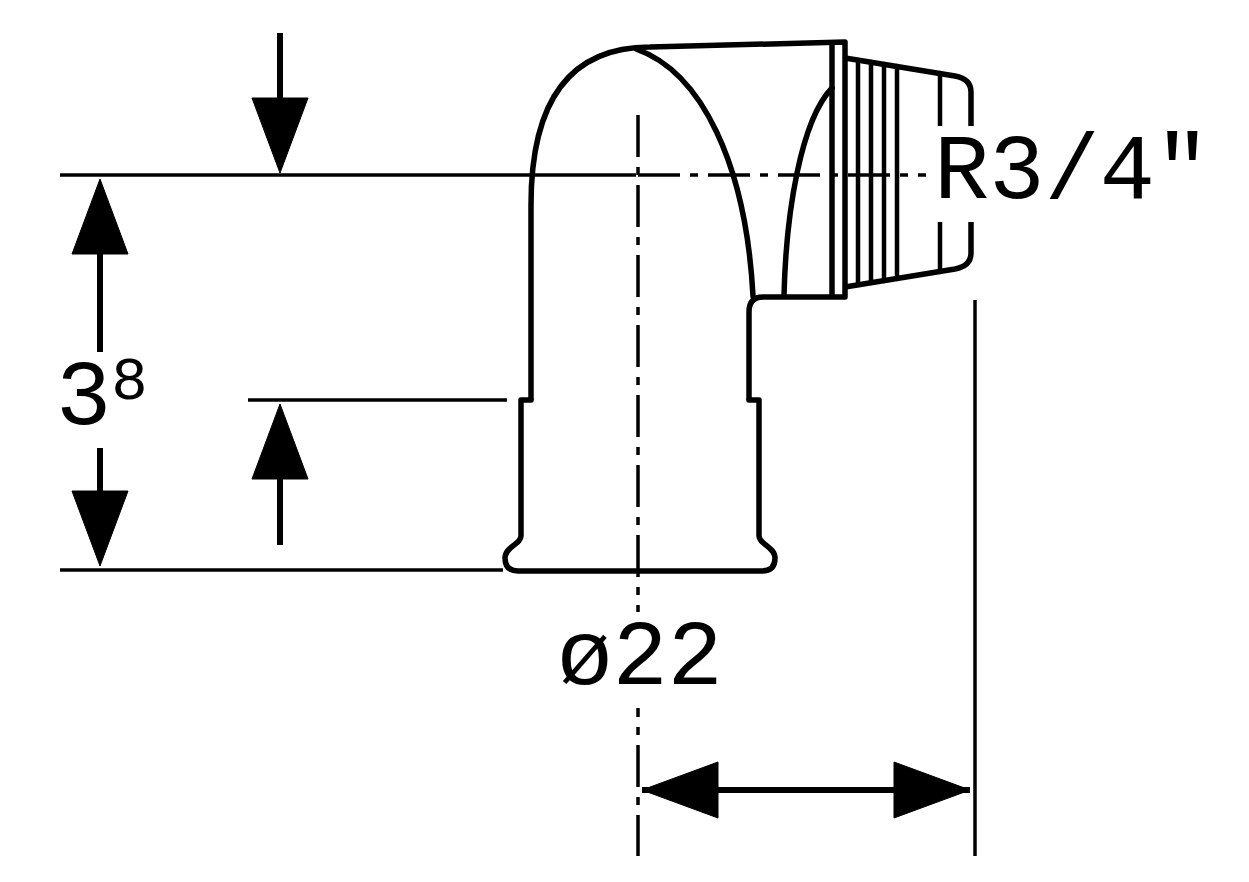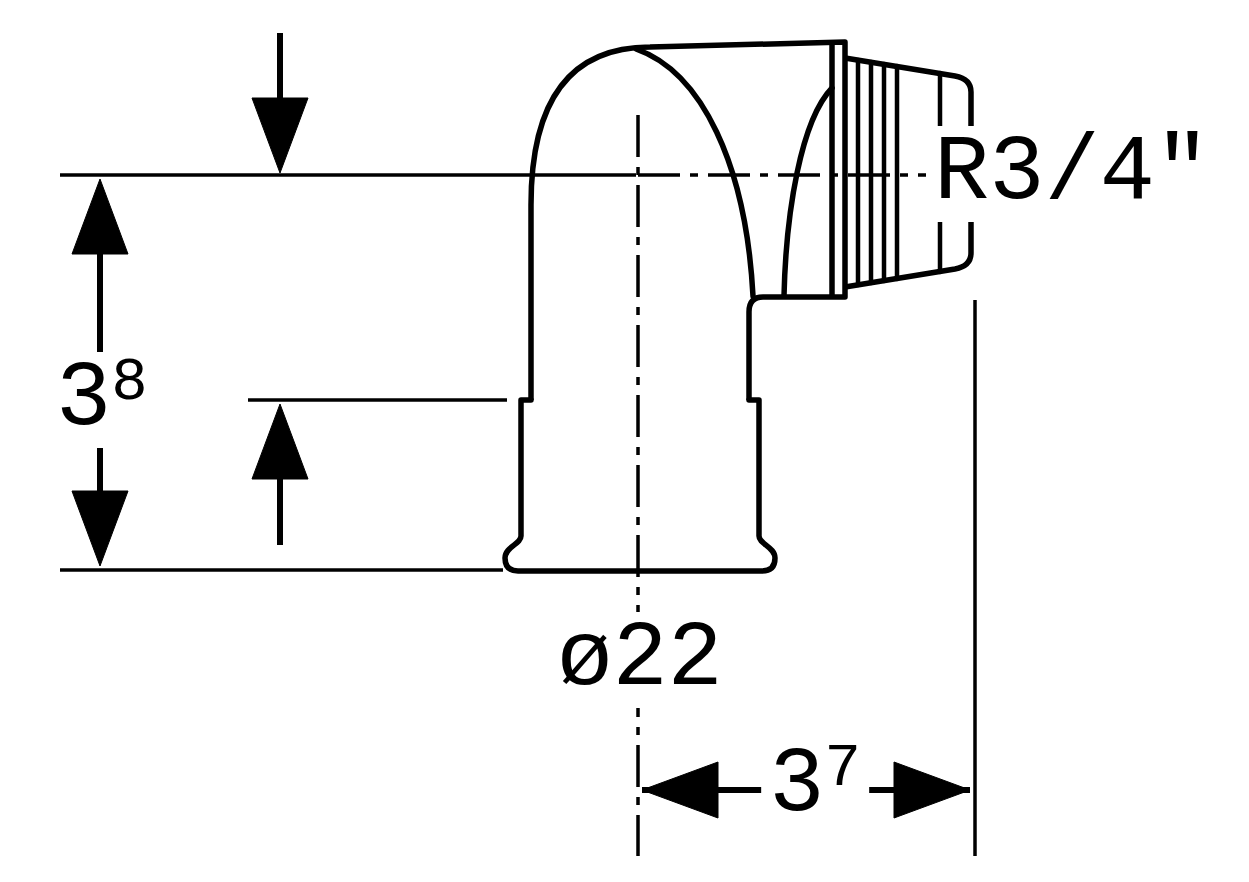--- a/index.html
+++ b/index.html
@@ -97,23 +97,20 @@
       <polygon points="642,790 718,762 718,818"></polygon>
       <polygon points="970,790 894,762 894,818"></polygon>
     </g>
   </svg>
 
   <div class="label dim" style="left:48px; top:336px;margin-top:16px;">
     <span class="main">3</span><span class="sup">8</span>
   </div>
 
 
-  <div class="label dim center-x" style="left:815px; top:738px;">
-    <span class="main">3</span><span class="sup">7</span>
-  </div>
 
   <div class="label dim center-x" style="left:640px; top:612px;">
     <span class="main">ø22</span>
   </div>
 
   <div class="label dim" style="left:926px; top:126px;">
     <span class="main">R3/4″</span>
   </div>
 
 </div>

